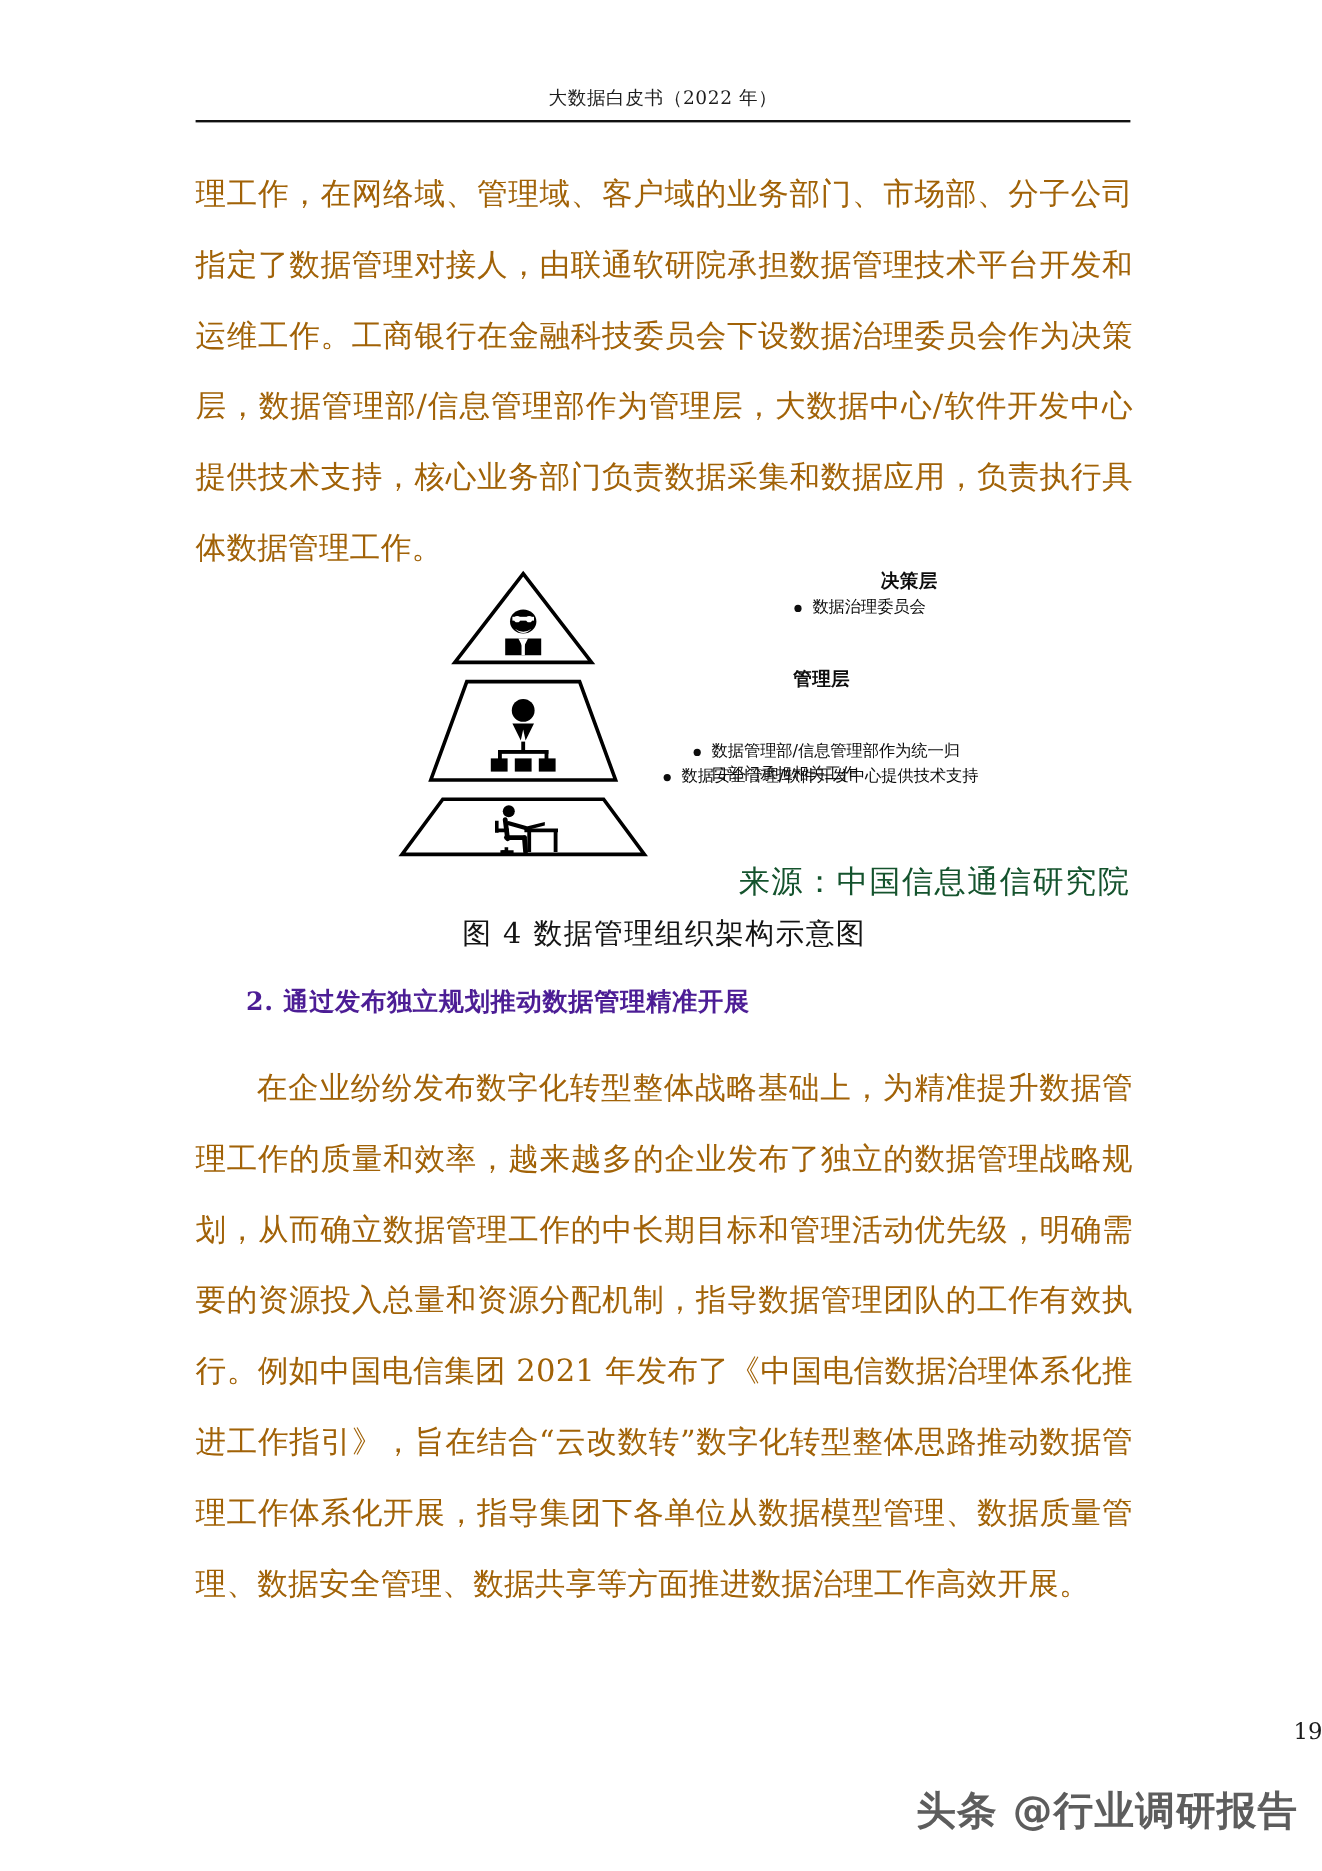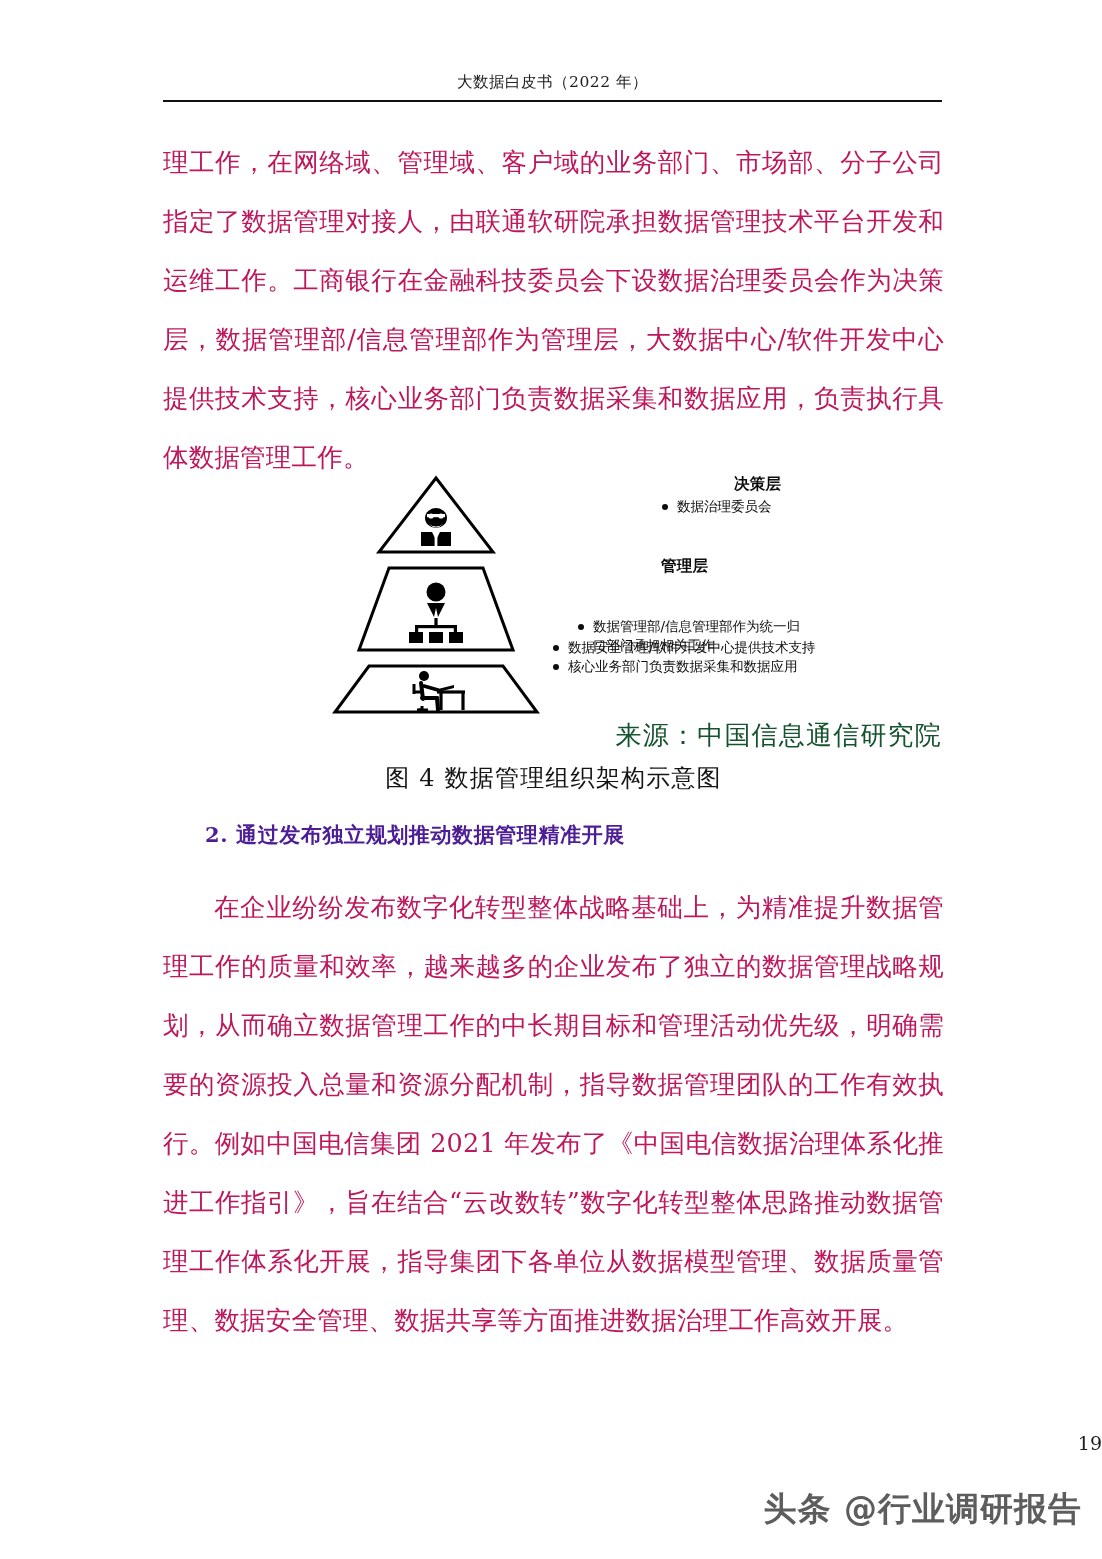--- a/index.html
+++ b/index.html
@@ -47,21 +47,21 @@
     width: 781px;
   }
   p.para {
     margin: 0;
     font-size: 25.5px;
     line-height: 59px;
     text-align: justify;
     text-justify: inter-ideograph;
     text-indent: 2em;
     letter-spacing: 0.2px;
-    color: #be185d;
+    color: #a16207;
   }
   p.para.cont {
     text-indent: 0;
   }
 
   h2.section-heading {
     margin: 0;
     font-size: 21px;
     line-height: 46px;
     font-weight: 700;
@@ -258,21 +258,20 @@
       <div class="tier-text" id="tier-mid-text">
         <div class="tier-title">管理层</div>
         <ul class="tier-bullets">
           <li class="wrap">数据管理部/信息管理部作为统一归口部门承担相关工作</li>
         </ul>
       </div>
 
       <div class="tier-text" id="tier-bot-text">
         <ul class="tier-bullets">
           <li>数据安全管理/软件开发中心提供技术支持</li>
-          <li>核心业务部门负责数据采集和数据应用</li>
         </ul>
       </div>
     </div>
 
     <div class="fig-source">来源：中国信息通信研究院</div>
     <div class="fig-caption">图 4  数据管理组织架构示意图</div>
   </div>
 
   <div class="body-col" style="top:812px;">
     <h2 class="section-heading">2. 通过发布独立规划推动数据管理精准开展</h2>

